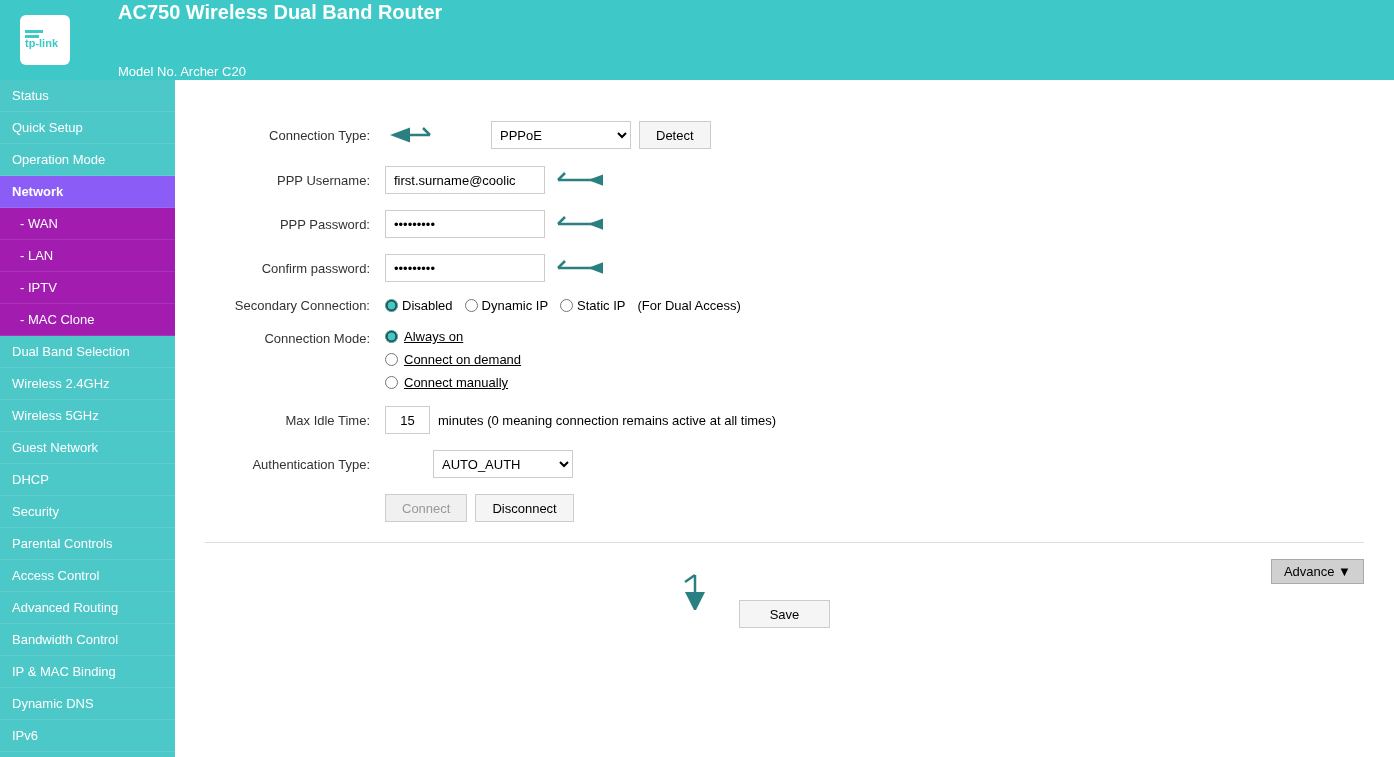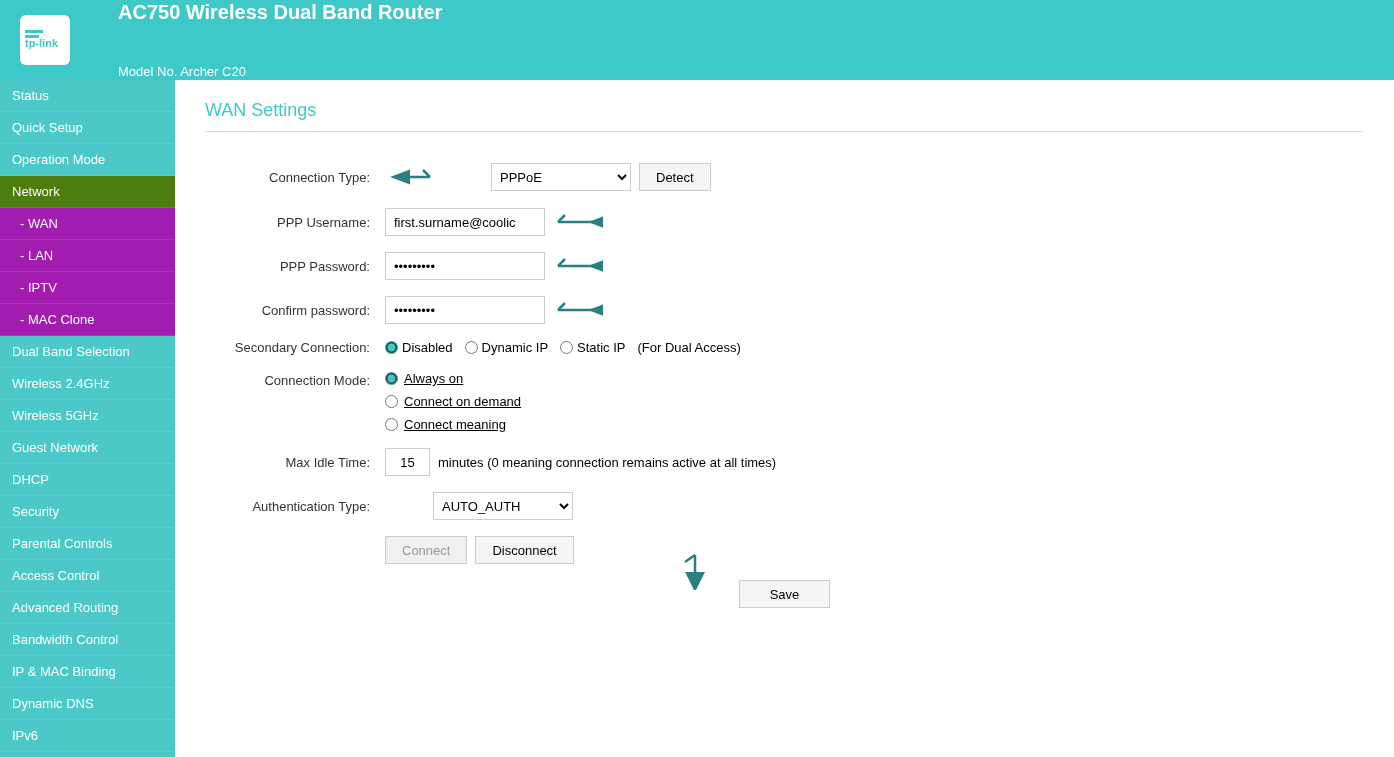--- a/index.html
+++ b/index.html
@@ -55,23 +55,23 @@
     .sidebar-item {
       display: block;
       padding: 8px 12px;
       color: white;
       cursor: pointer;
       border-bottom: 1px solid rgba(255,255,255,0.1);
       font-size: 13px;
       text-decoration: none;
     }
     .sidebar-item.active {
-      background: #4d7c0f;
+      background: #8b5cf6;
       color: white;
-      font-weight: normal;
+      font-weight: bold;
     }
     .sidebar-item.sub {
       padding-left: 20px;
       background: #a21caf;
     }
 
     
     .content {
       flex: 1;
       background: white;
@@ -225,21 +225,20 @@
     <a class="sidebar-item">Access Control</a>
     <a class="sidebar-item">Advanced Routing</a>
     <a class="sidebar-item">Bandwidth Control</a>
     <a class="sidebar-item">IP &amp; MAC Binding</a>
     <a class="sidebar-item">Dynamic DNS</a>
     <a class="sidebar-item">IPv6</a>
 
   </nav>
 
   <main class="content">
-    <h2 class="page-title">WAN Settings</h2>
 
     <div class="form-section">
 
       <div class="form-row">
         <div class="form-label">Connection Type:</div>
         <div class="form-control">
 
           <svg width="50" height="30" viewBox="0 0 50 30">
             <defs>
               <marker id="ah1" markerWidth="8" markerHeight="8" refX="6" refY="3" orient="auto">
@@ -334,21 +333,21 @@
           <label class="radio-item">
             <input type="radio" name="connmode" checked="" style="">
             <span>Always on</span>
           </label>
           <label class="radio-item">
             <input type="radio" name="connmode" style="">
             <span>Connect on demand</span>
           </label>
           <label class="radio-item">
             <input type="radio" name="connmode" style="">
-            <span>Connect meaning</span>
+            <span>Connect manually</span>
           </label>
         </div>
       </div>
 
       <div class="form-row">
         <div class="form-label">Max Idle Time:</div>
         <div class="form-control">
           <input type="text" class="form-input" value="15" style="width: 45px; text-align: center;">
           <span>minutes (0 meaning connection remains active at all times)</span>
         </div>
@@ -368,20 +367,24 @@
       </div>
 
       <div class="form-row">
         <div class="form-label"></div>
         <div class="form-control">
           <button class="btn btn-disabled" disabled="">Connect</button>
           <button class="btn">Disconnect</button>
         </div>
       </div>
 
+      <div class="bottom-bar">
+        <div></div>
+        <button class="advance-btn">Advance ▼</button>
+      </div>
 
       <div style="display:flex; justify-content:center; align-items:flex-start; margin-top:16px; position:relative;">
 
         <div style="position:absolute; left:50%; transform:translateX(-120px); top:-30px;">
           <svg width="60" height="40" viewBox="0 0 60 40">
             <defs>
               <marker id="ah5" markerWidth="8" markerHeight="8" refX="4" refY="4" orient="auto">
                 <path d="M0,0 L8,4 L0,8 z" fill="#2a8080"></path>
               </marker>
             </defs>

